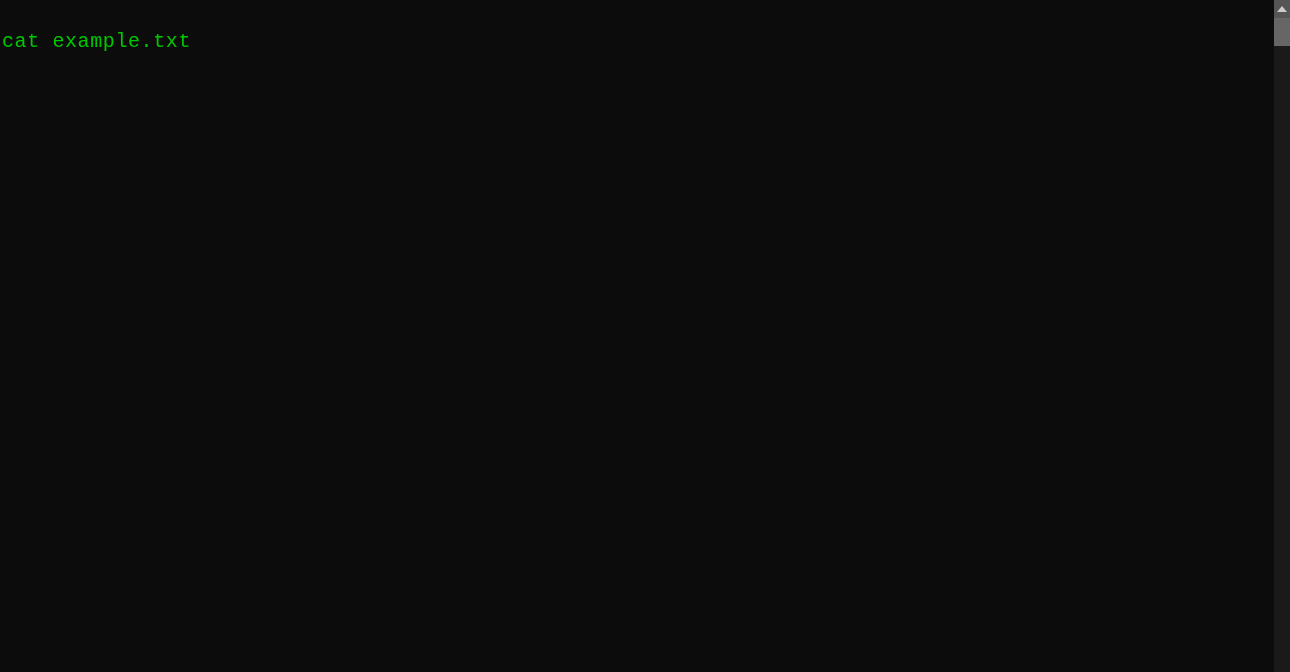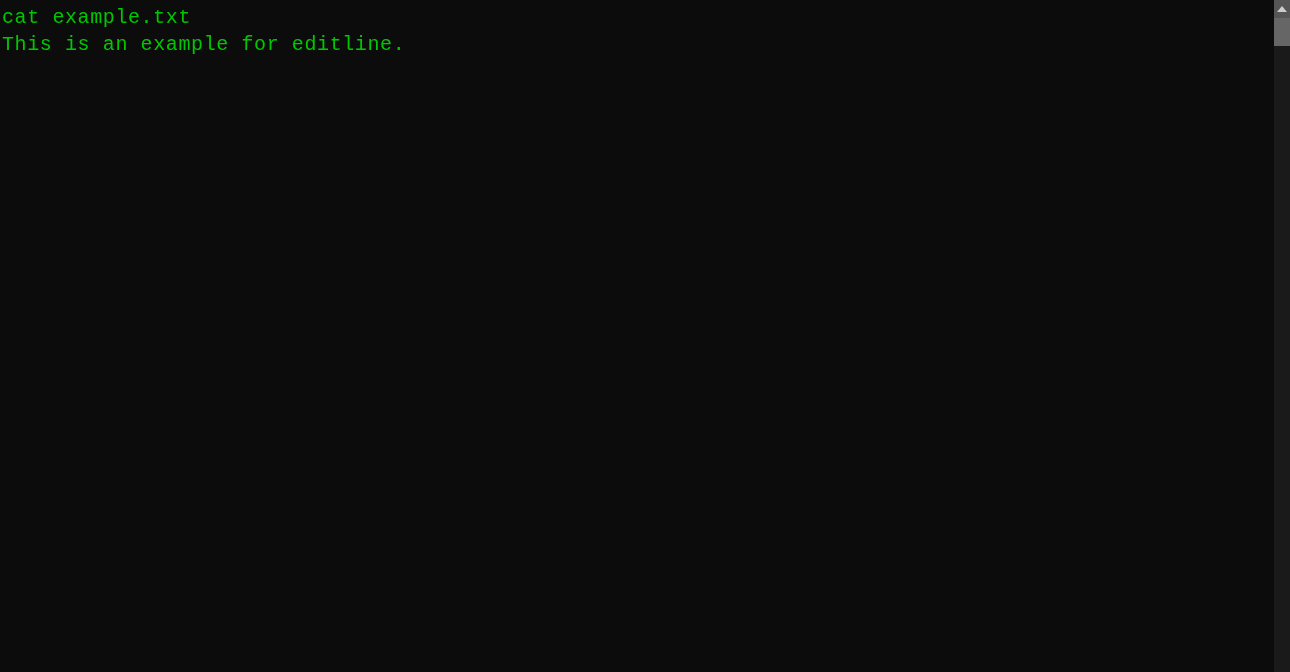--- a/index.html
+++ b/index.html
@@ -24,20 +24,21 @@
       font-size: 20px;
       color: #00c800;
       padding: 4px 0 0 2px;
       overflow: hidden;
     }
 
     .terminal-line {
       line-height: 1.35;
       white-space: pre;
       letter-spacing: 0.03em;
+      margin-top: 24px;
     }
 
     .scrollbar-track {
       position: absolute;
       top: 0;
       right: 0;
       width: 16px;
       height: 672px;
       background-color: #1a1a1a;
     }
@@ -72,21 +73,20 @@
       height: 28px;
       background-color: #666;
     }
   </style>
 </head>
 <body>
 
 <div class="terminal">
   <div id="terminal-lines">
       <div class="terminal-line">cat example.txt</div>
-      <div class="terminal-line">This is an example for editline.</div>
       <div class="terminal-line">&nbsp;</div>
       <div class="terminal-line">&nbsp;</div>
       <div class="terminal-line">&nbsp;</div>
       <div class="terminal-line">&nbsp;</div>
       <div class="terminal-line">&nbsp;</div>
       <div class="terminal-line">&nbsp;</div>
       <div class="terminal-line">&nbsp;</div>
       <div class="terminal-line">&nbsp;</div>
       <div class="terminal-line">&nbsp;</div>
       <div class="terminal-line">&nbsp;</div>

